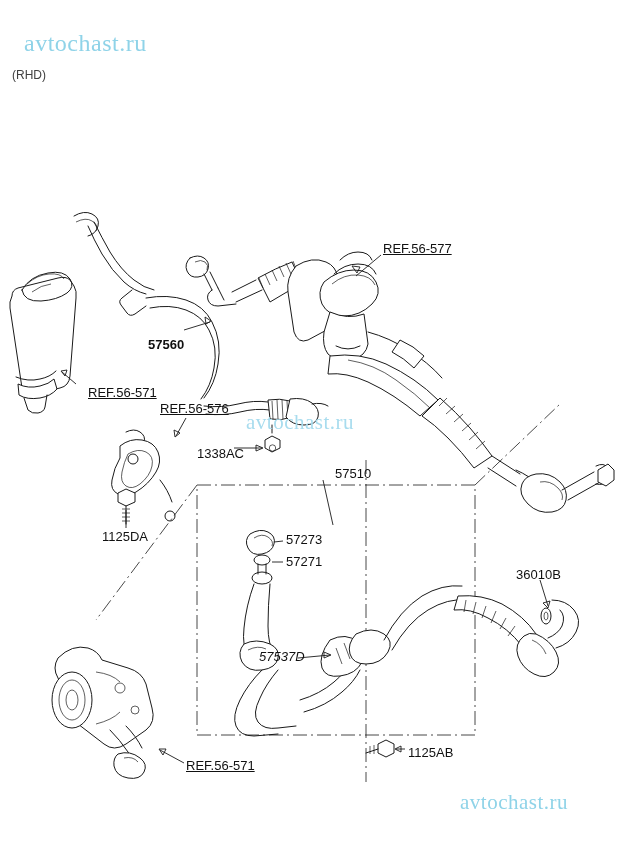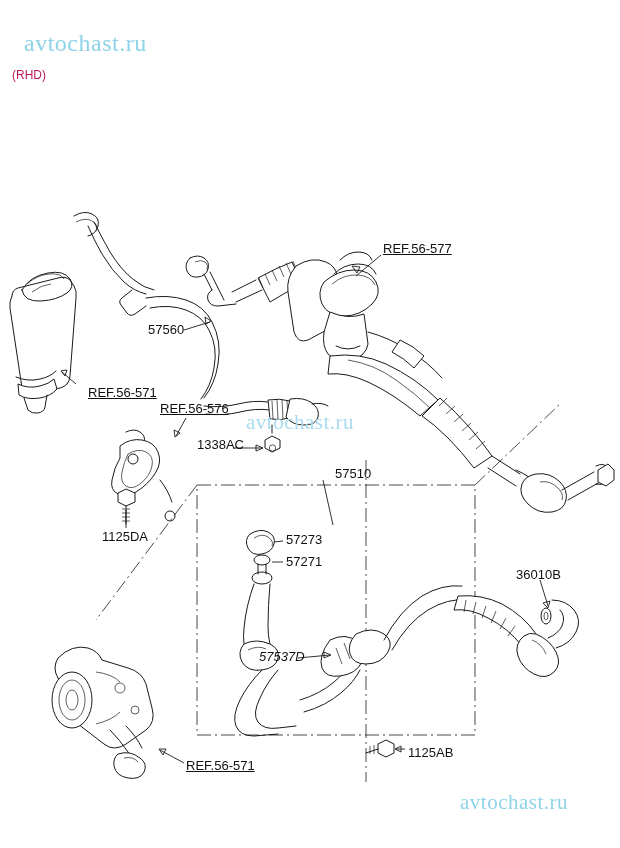--- a/index.html
+++ b/index.html
@@ -34,21 +34,21 @@
     left: 246px; top: 410px;
     font-size: 21px;
     color: #a8dcee;
   }
   .wm-br { left: 460px; top: 790px; font-size: 21px; }
 
   .rhd {
     position: absolute;
     left: 12px; top: 68px;
     font-size: 12px;
-    color: #be185d;
+    color: #404040;
     font-family: "Liberation Sans", sans-serif;
   }
 
   .lbl {
     position: absolute;
     font-size: 13px;
     color: #111111;
     white-space: nowrap;
     font-family: "Liberation Sans", sans-serif;
   }
@@ -264,24 +264,24 @@
       <path class="lead" d="M331 655 l-7 -3 l0 6 z" fill="#1a1a1a" stroke="none"></path>
       <path class="lead" d="M405 749 L396 749"></path>
       <path class="lead" d="M395 749 l6 -3 l0 6 z" fill="#1a1a1a" stroke="none"></path>
       <path class="lead" d="M184 763 L160 750"></path>
       <path class="lead" d="M159 749 l7 0 l-3 6 z" fill="#1a1a1a" stroke="none"></path>
       <path class="lead" d="M126 528 L126 510"></path>
     </g>
   </svg>
 
   <div class="lbl u" style="left:383px; top:241px;">REF.56-577</div>
-  <div class="lbl" style="left:148px; top:322px;">57560</div>
+  <div class="lbl" style="left:148px; top:337px;font-weight:bold;">57560</div>
   <div class="lbl u" style="left:88px; top:385px;">REF.56-571</div>
   <div class="lbl u" style="left:160px; top:401px;">REF.56-576</div>
-  <div class="lbl" style="left:197px; top:437px;">1338AC</div>
+  <div class="lbl" style="left:197px; top:446px;">1338AC</div>
   <div class="lbl" style="left:311px; top:466px;padding-left:24px;">57510</div>
   <div class="lbl" style="left:102px; top:529px;">1125DA</div>
   <div class="lbl" style="left:286px; top:532px;">57273</div>
   <div class="lbl" style="left:286px; top:554px;">57271</div>
   <div class="lbl" style="left:516px; top:567px;">36010B</div>
   <div class="lbl" style="left:259px; top:649px;font-style:italic;">57537D</div>
   <div class="lbl" style="left:408px; top:745px;text-align:center;">1125AB</div>
   <div class="lbl u" style="left:186px; top:758px;">REF.56-571</div>
 
   <div class="wm wm-mid">avtochast.ru</div>

